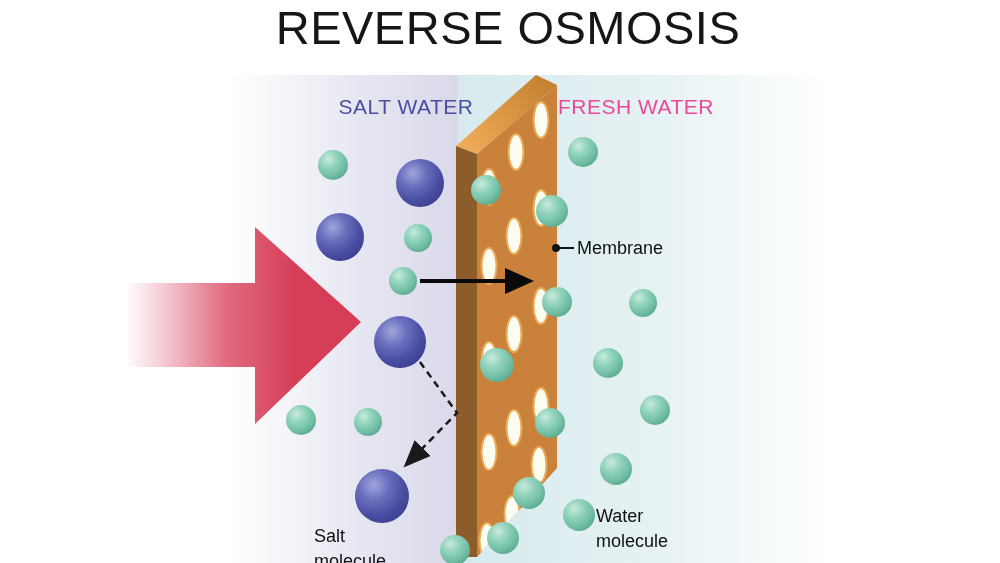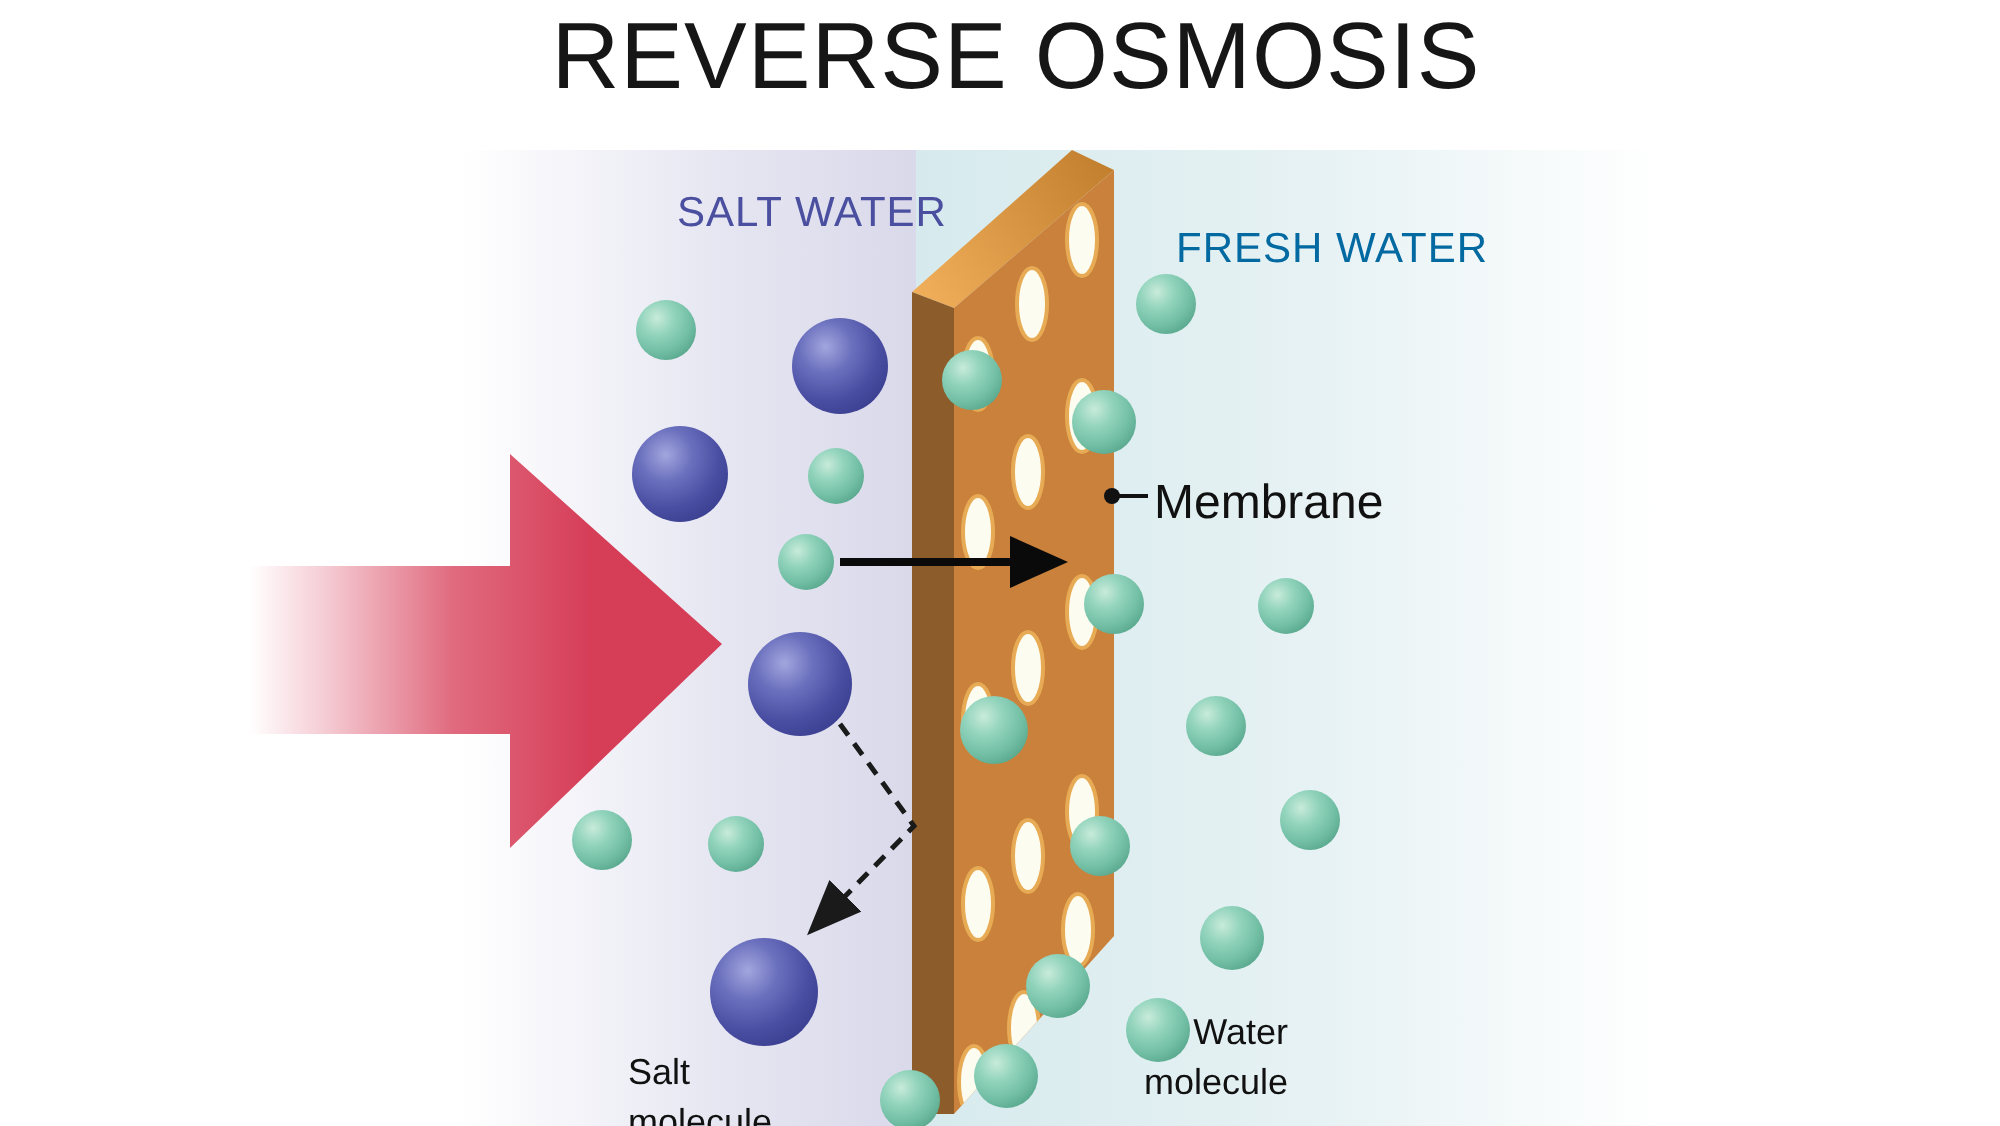--- a/index.html
+++ b/index.html
@@ -8,29 +8,29 @@
     font-family:"Liberation Sans", sans-serif;overflow:hidden;
   }
   .stage svg{position:absolute;left:0;top:0;}
   .lbl{position:absolute;margin:0;white-space:pre-line;}
   .title{
     left:508px;top:0px;transform:translateX(-50%);
     font-size:47px;font-weight:400;color:#161616;letter-spacing:0.5px;white-space:nowrap;
   }
   .region-label{top:95px;transform:translateX(-50%);font-size:21px;letter-spacing:0.5px;white-space:nowrap;}
   .salt-water{left:406px;color:#4b4fa0;}
-  .fresh-water{left:666px;color:#0369a1;margin-top:18px;}
+  .fresh-water{left:636px;color:#ec4899;}
   .pressure{
     left:253px;top:311px;transform:translateX(-50%);
     font-size:19px;letter-spacing:1px;color:#ffffff;white-space:nowrap;
   }
-  .membrane-label{left:577px;top:238px;font-size:24px;color:#111111;white-space:nowrap;}
+  .membrane-label{left:577px;top:238px;font-size:18px;color:#111111;white-space:nowrap;}
   .mol-label{font-size:18px;line-height:25px;color:#111111;}
   .salt-mol-label{left:314px;top:524px;text-align:left;}
-  .water-mol-label{left:608px;top:504px;transform:translateX(-50%);text-align:right;}
+  .water-mol-label{left:632px;top:504px;transform:translateX(-50%);text-align:left;}
 </style>
 </head>
 <body>
 
 <div class="stage">
 
   <svg width="1000" height="563" viewBox="0 0 1000 563">
     <defs>
       <linearGradient id="gradLeft" gradientUnits="userSpaceOnUse" x1="230" y1="300" x2="470" y2="300">
         <stop offset="0" stop-color="#ffffff"></stop>

